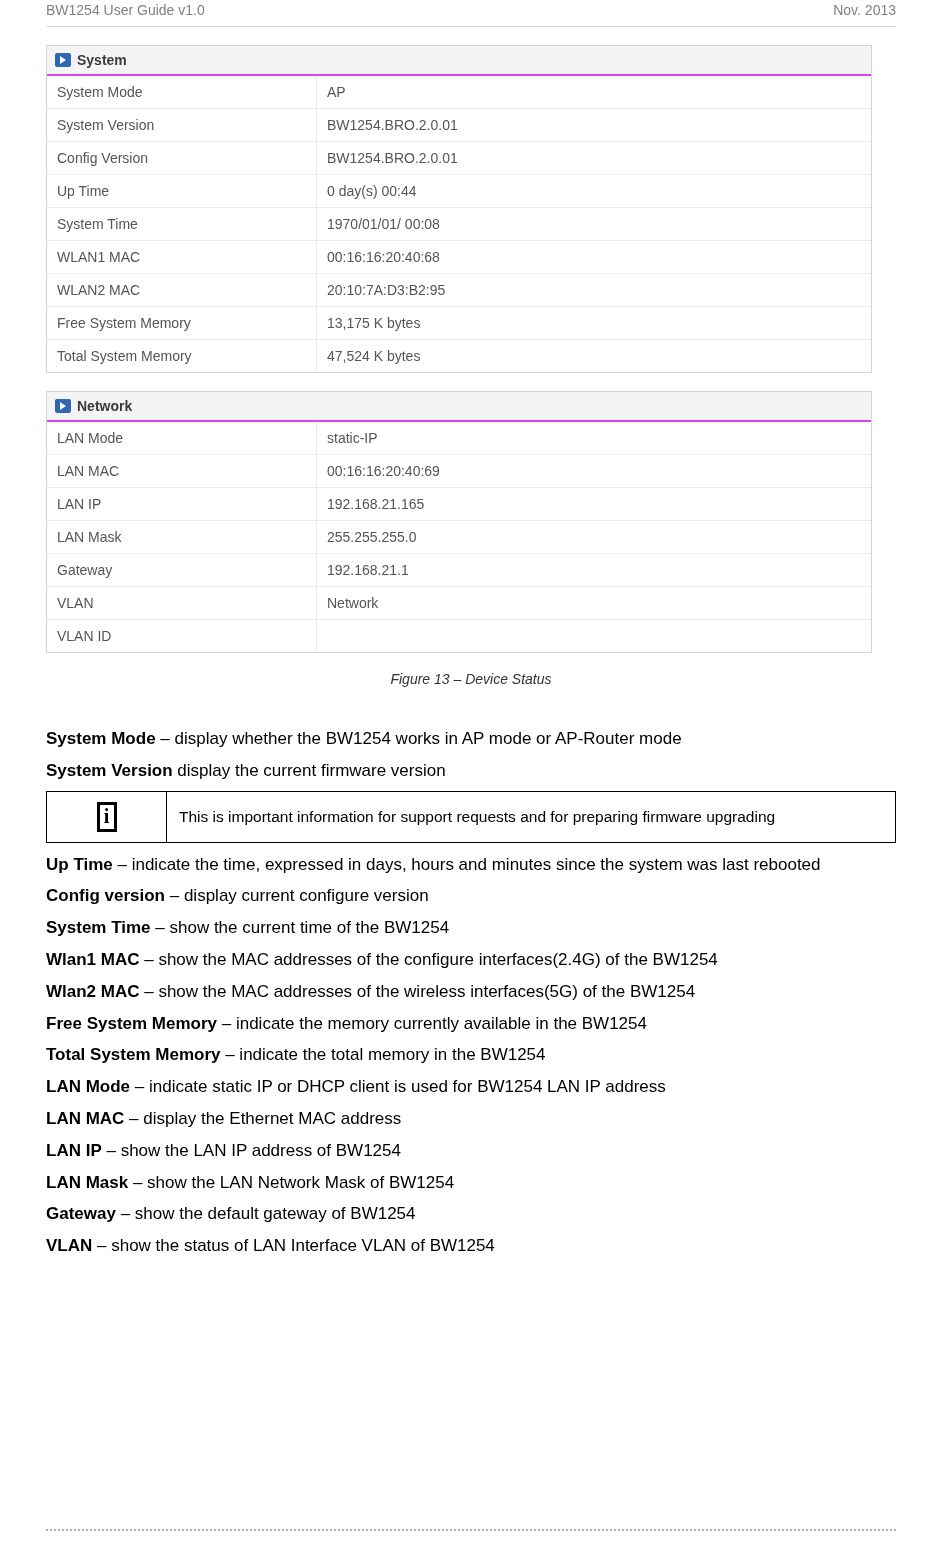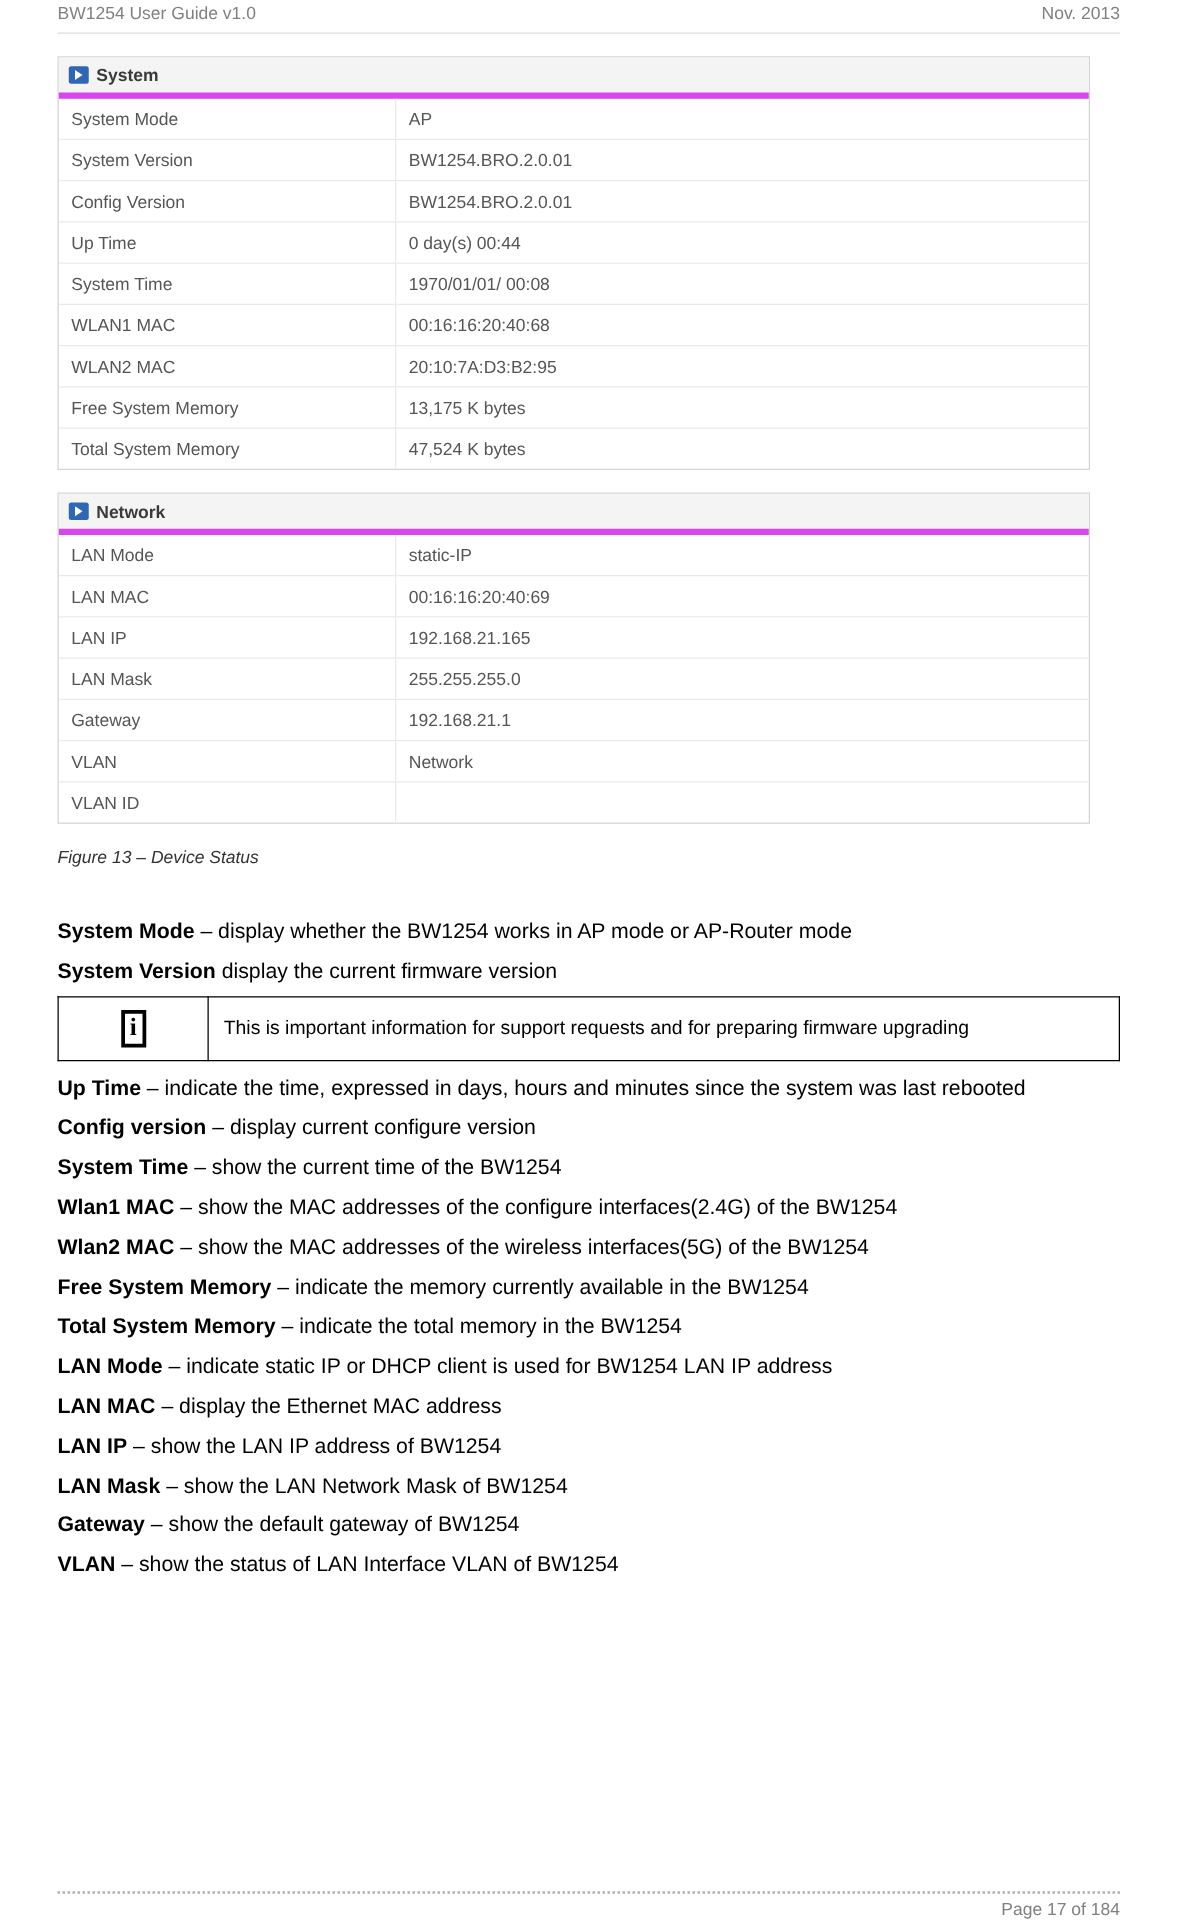--- a/index.html
+++ b/index.html
@@ -30,21 +30,21 @@
     border-top: 1px solid #dcdcdc;
     margin: 0 0 18px 0;
   }
   .panel {
     border: 1px solid #d4d4d4;
     margin-bottom: 18px;
     width: 826px;
   }
   .panel-header {
     background: #f4f4f4;
-    border-bottom: 5px solid #d946ef;
+    border-bottom: 2px solid #d946ef;
     padding: 6px 8px;
     display: flex;
     align-items: center;
     gap: 6px;
     font-size: 14px;
     font-weight: bold;
     color: #3a3a3a;
   }
   .panel-header .arrow-icon {
     width: 16px;
@@ -71,20 +71,21 @@
   }
   .panel-row .value {
     flex: 1;
     padding: 8px 10px;
   }
   .fig-caption {
     font-style: italic;
     font-size: 14px;
     color: #333;
     margin: 10px 0 40px 0;
+    text-align: center;
   }
   .body-text {
     font-size: 17px;
     line-height: 1.4;
     margin: 8px 0;
     color: #000;
   }
   .body-text b { font-weight: bold; }
   .info-table {
     border-collapse: collapse;
@@ -259,16 +260,15 @@
       <p class="body-text"><b>LAN Mode</b><span> – indicate static IP or DHCP client is used for BW1254 LAN IP address</span></p>
       <p class="body-text"><b>LAN MAC</b><span> – display the Ethernet MAC address</span></p>
       <p class="body-text"><b>LAN IP</b><span> – show the LAN IP address of BW1254</span></p>
       <p class="body-text"><b>LAN Mask</b><span> – show the LAN Network Mask of BW1254</span></p>
       <p class="body-text"><b>Gateway</b><span> – show the default gateway of BW1254</span></p>
       <p class="body-text"><b>VLAN</b><span> – show the status of LAN Interface VLAN of BW1254</span></p>
     </div>
 
   <div class="footer">
     <hr class="dotted-rule">
-    <div class="page-num">Page 17 of 184</div>
   </div>
 
 </div>
 
 </body></html>

